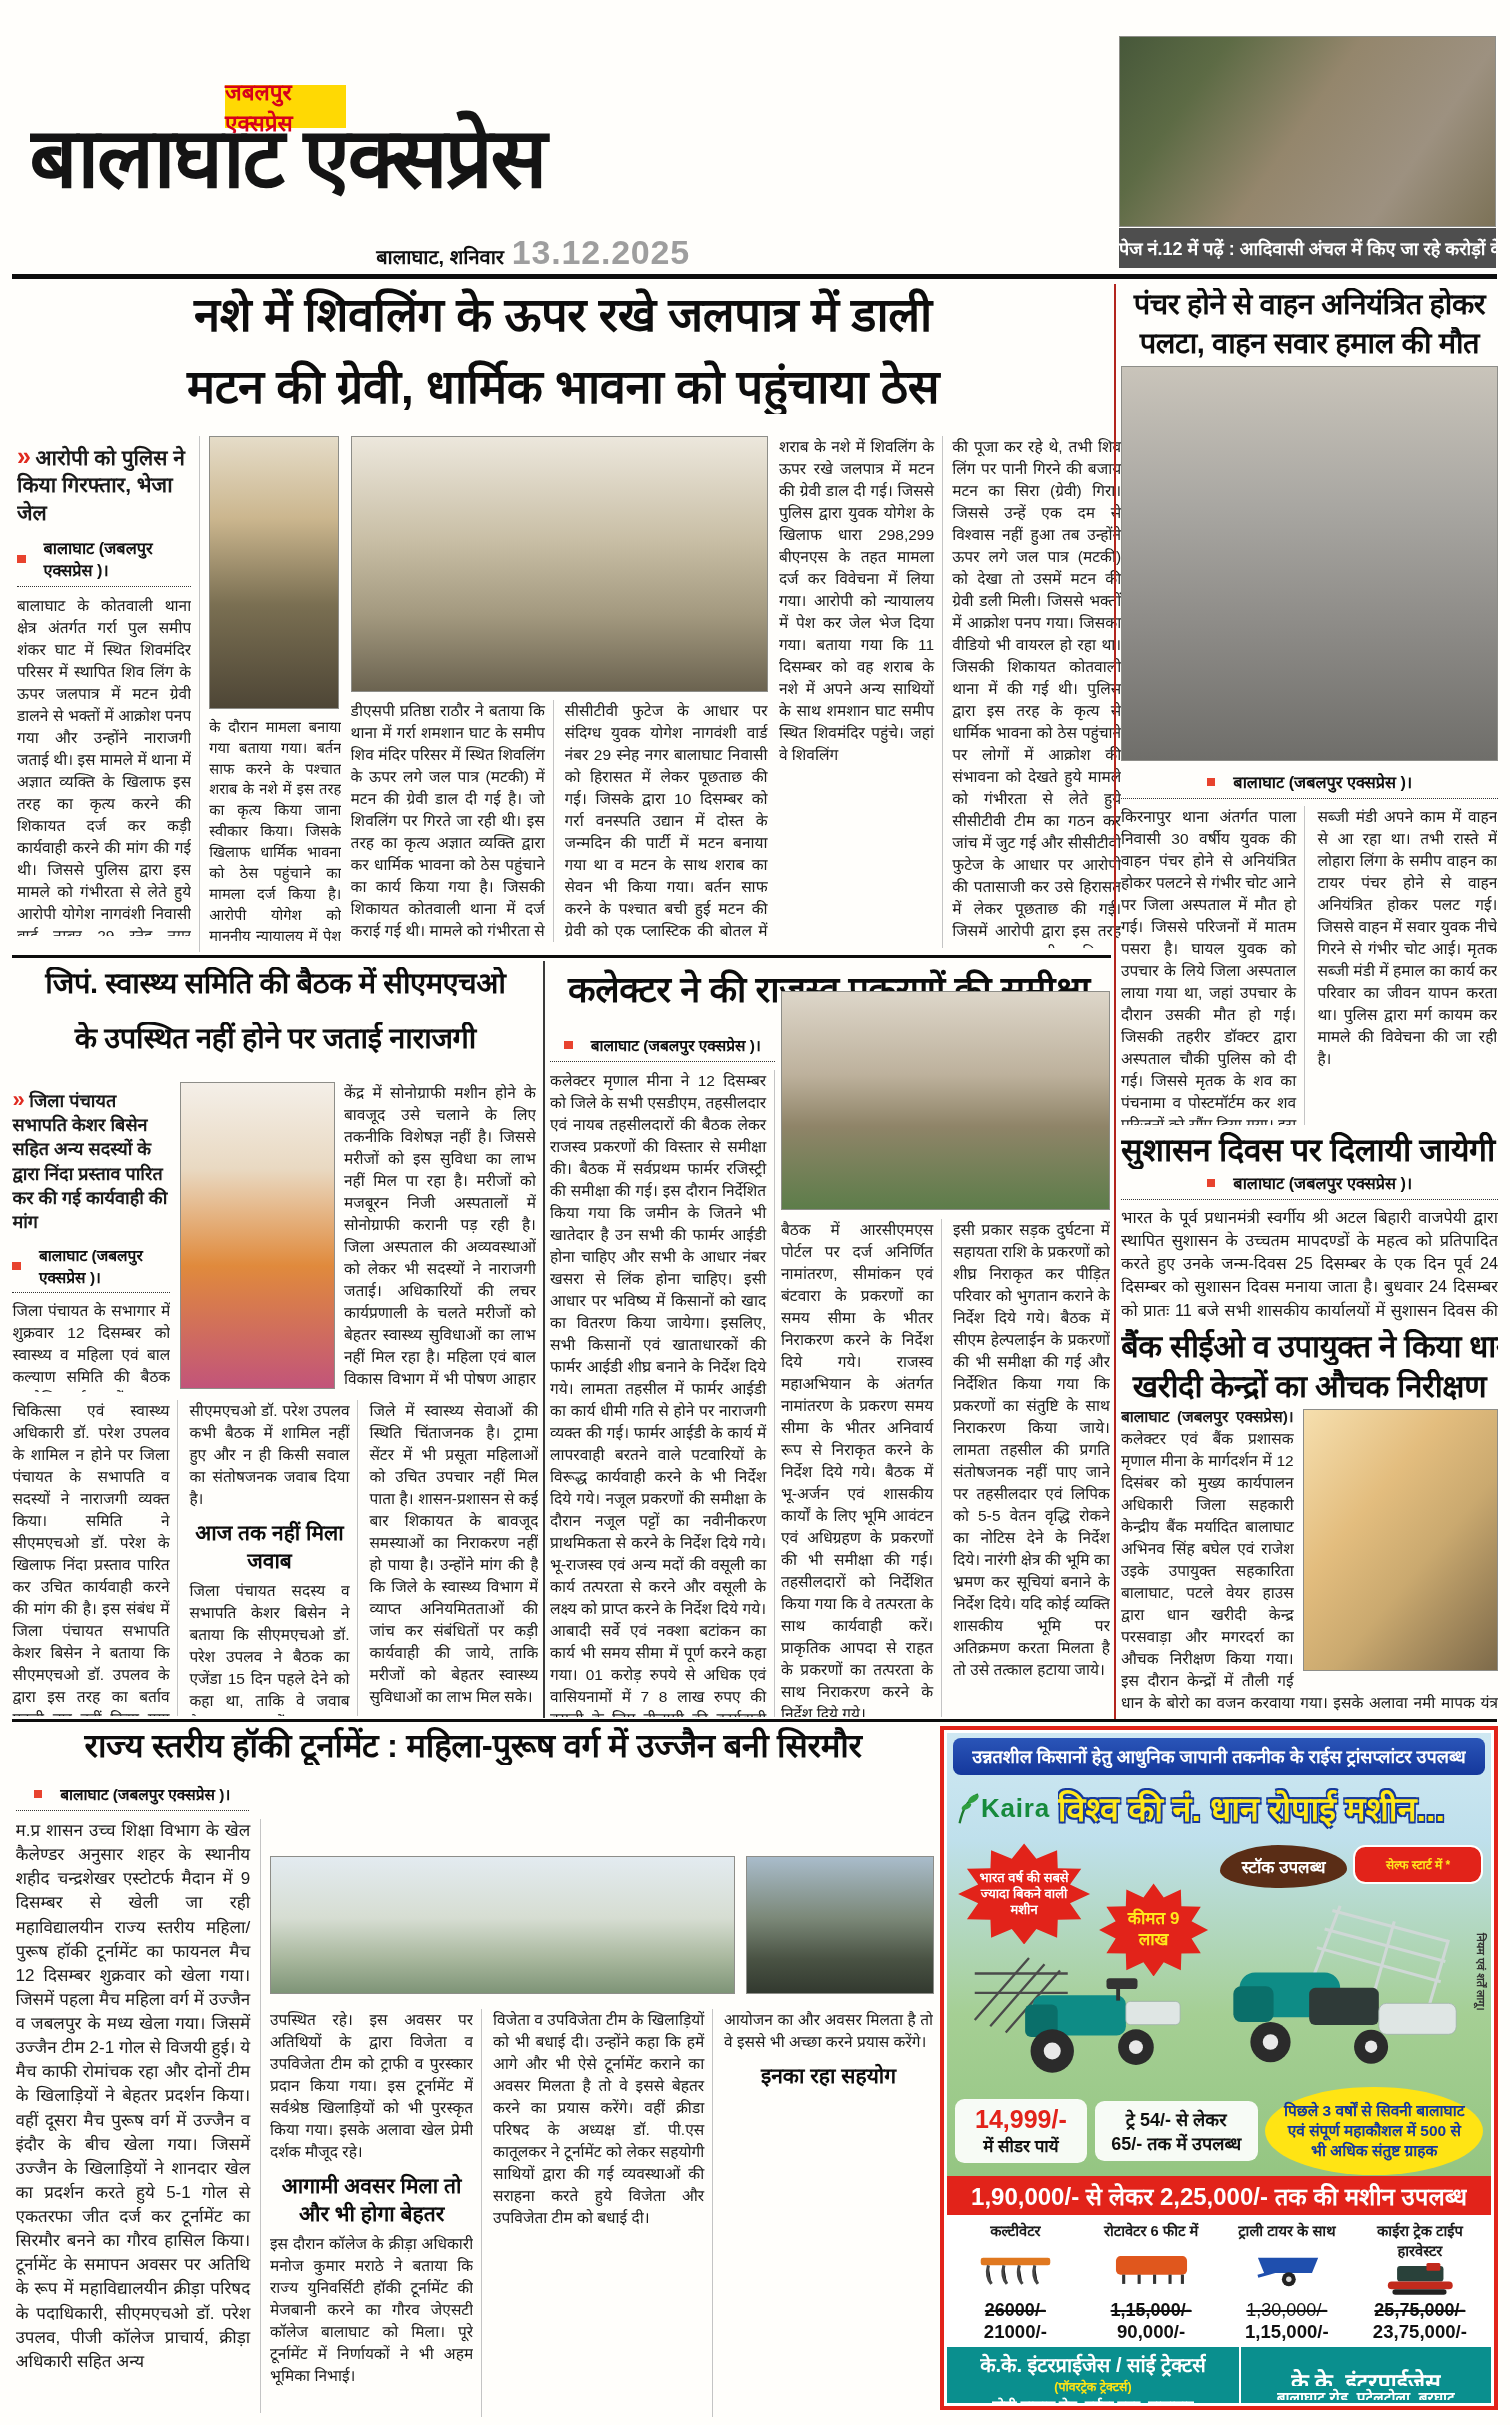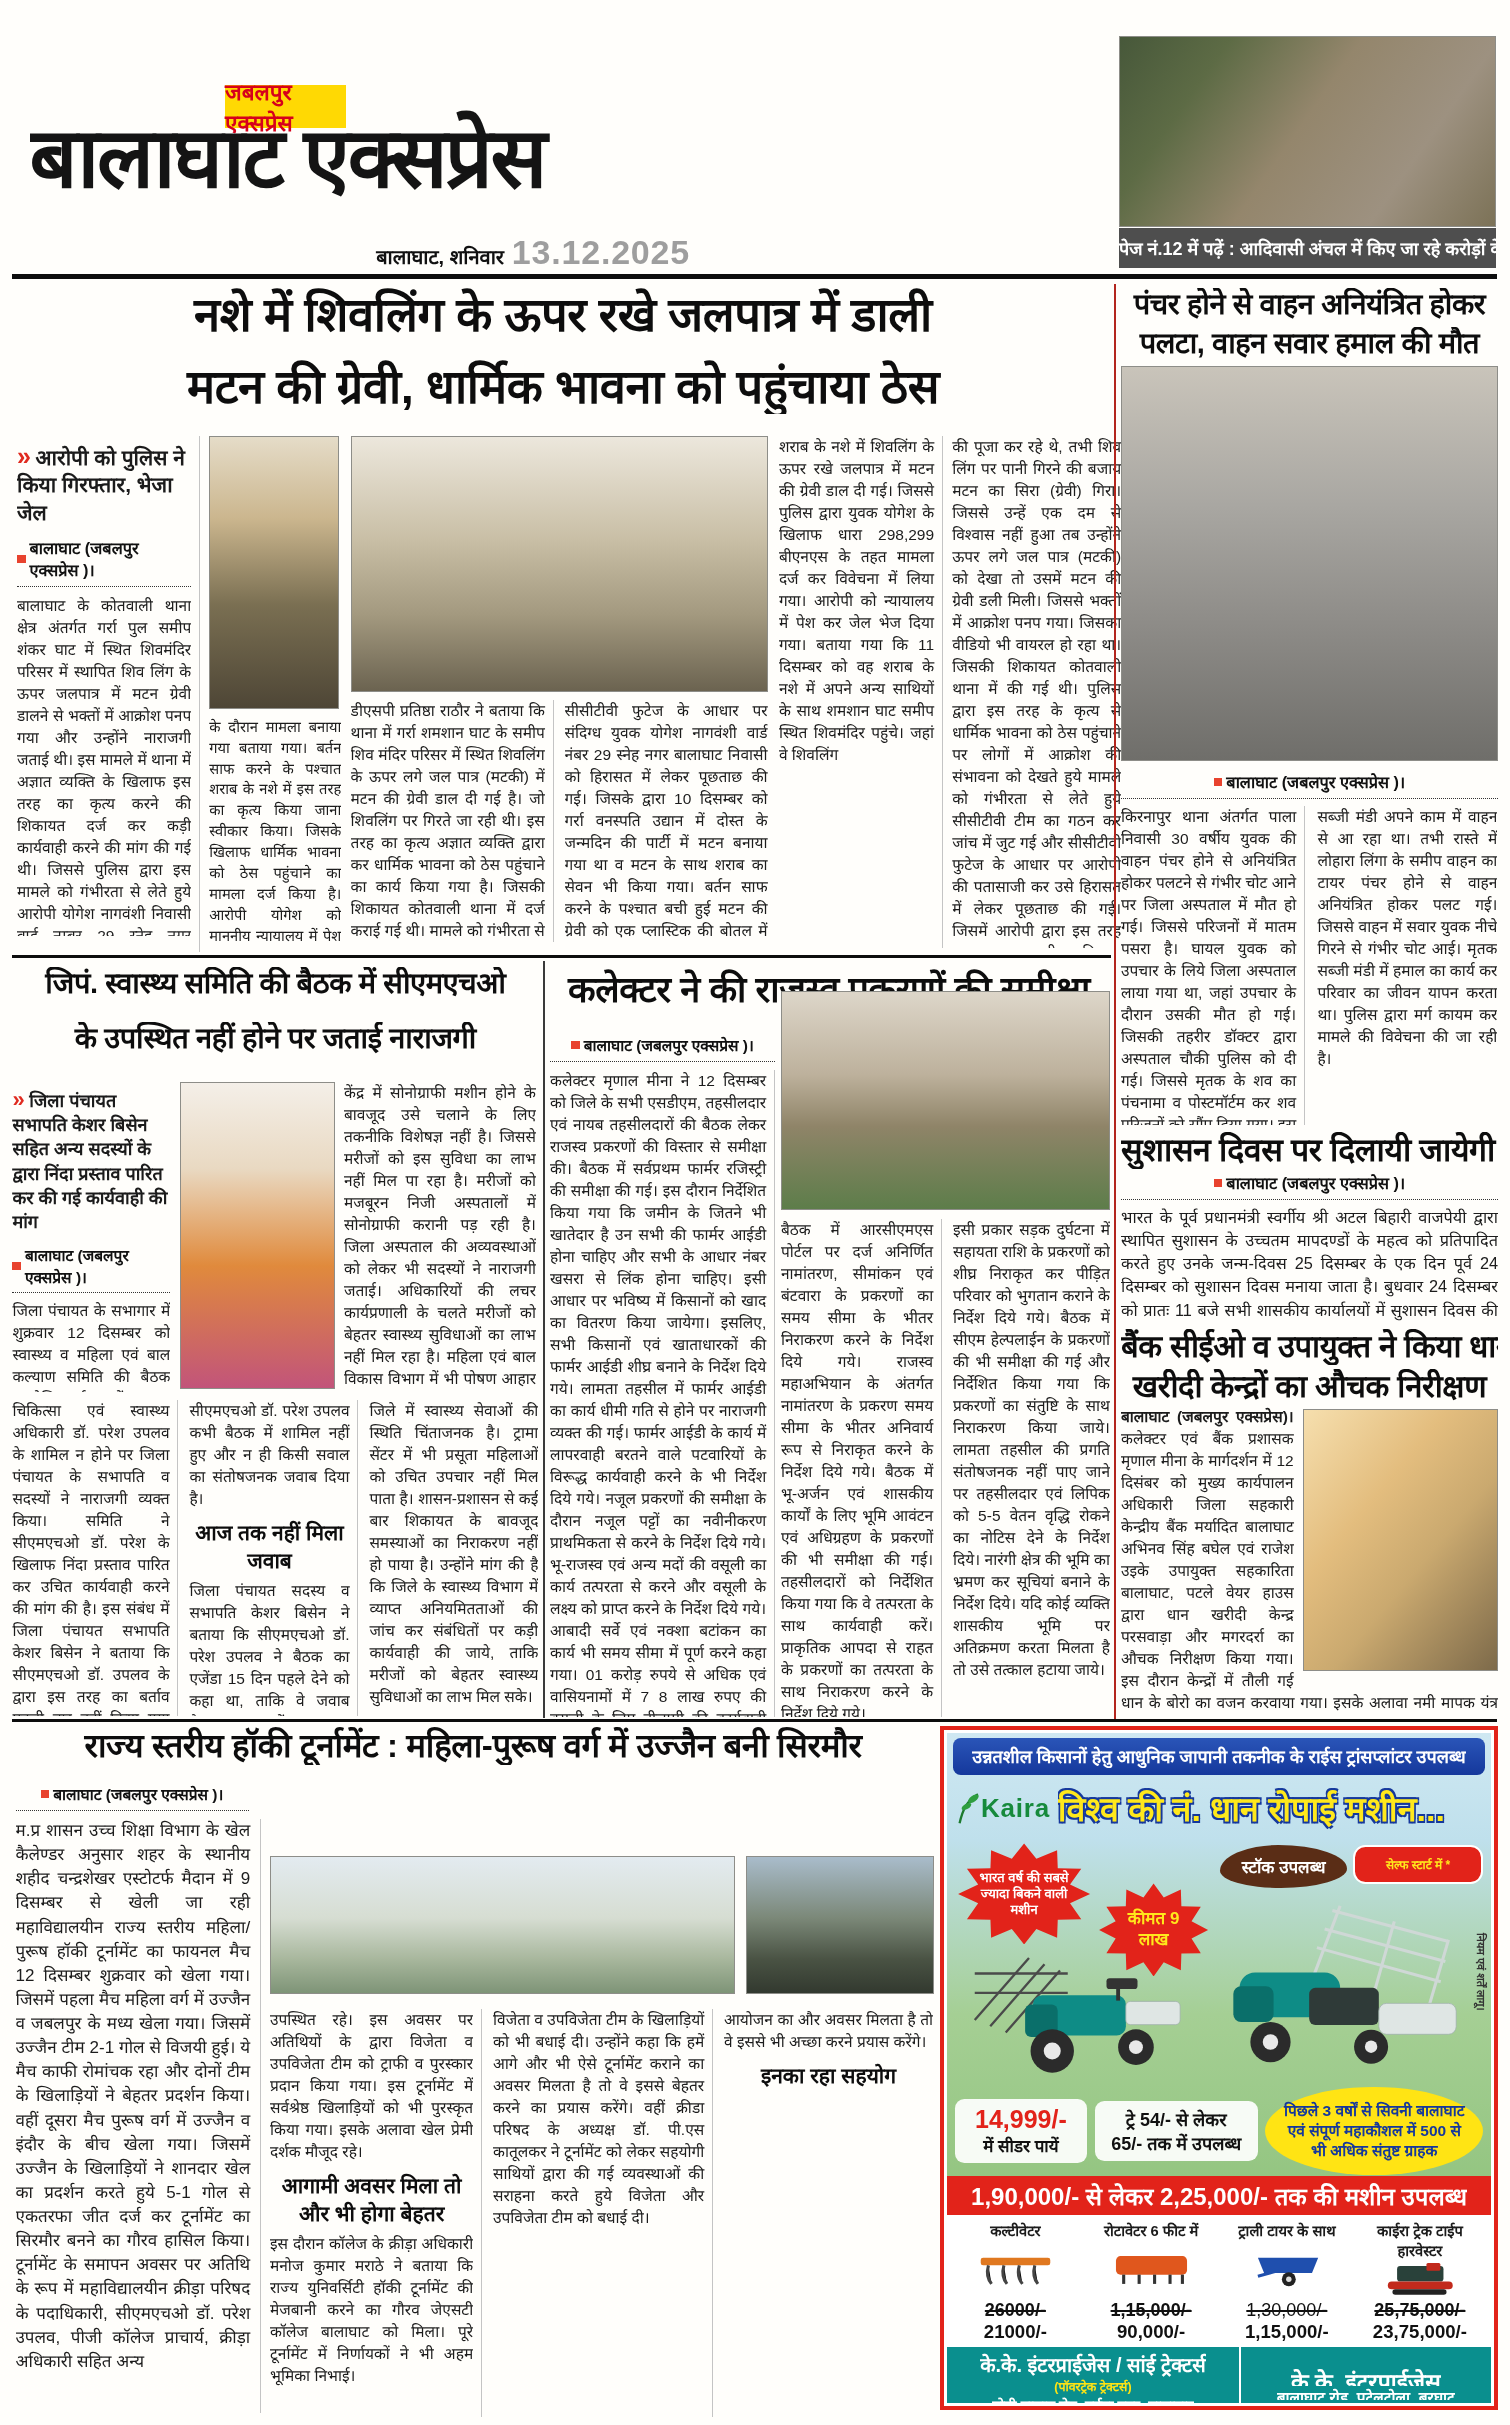--- a/index.html
+++ b/index.html
@@ -8,21 +8,21 @@
   #page {
     position: relative; width: 1510px; height: 2426px; margin: 0 auto;
     background: #fffefb; color:#1b1b1b; overflow: hidden;
   }
   .abs { position: absolute; }
   .photo { border: 0.8px solid #8d8d88; }
   .center { text-align: center; }
   .head { font-weight: 900; color: #0d0d0d; line-height: 1.15; letter-spacing: -0.4px; }
   .nowrap { white-space: nowrap; overflow: hidden; }
   .body-txt { font-size: 15.5px; line-height: 1.42; text-align: justify; color: #1c1c1c; overflow: hidden; }
-  .byline { display:flex; align-items:center; justify-content:center; gap:4px;
+  .byline { display:flex; align-items:center; justify-content:center; gap:18px;
             font-weight:bold; font-size:16.3px; color:#111;
             border-bottom: 1.6px dotted #333; padding-bottom: 4.7px; }
   .sq { width: 8.5px; height: 8.5px; background: #e8432e; flex: none; }
   .chev { color: #e02b20; font-weight: 900; margin-right: 4.7px; }
   .inner-sub { font-weight: 900; font-size: 21px; text-align:center; margin: 7.8px 0 6.2px; color:#0d0d0d; }
   .colrule { border-right: 0.8px solid #c4c4c4; }
   .vrule { background: #3a3a3a; width: 1.6px; }
   .hrule { background: #0d0d0d; }
   
   .ph-road { background: linear-gradient(125deg,#47583a 0%,#5d6b45 22%,#94866c 48%,#9d9180 75%,#7c7257 100%); }

